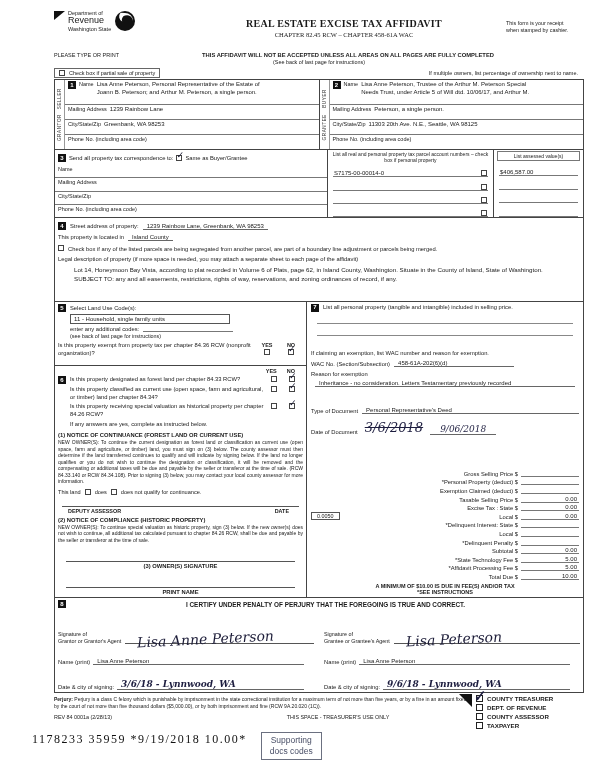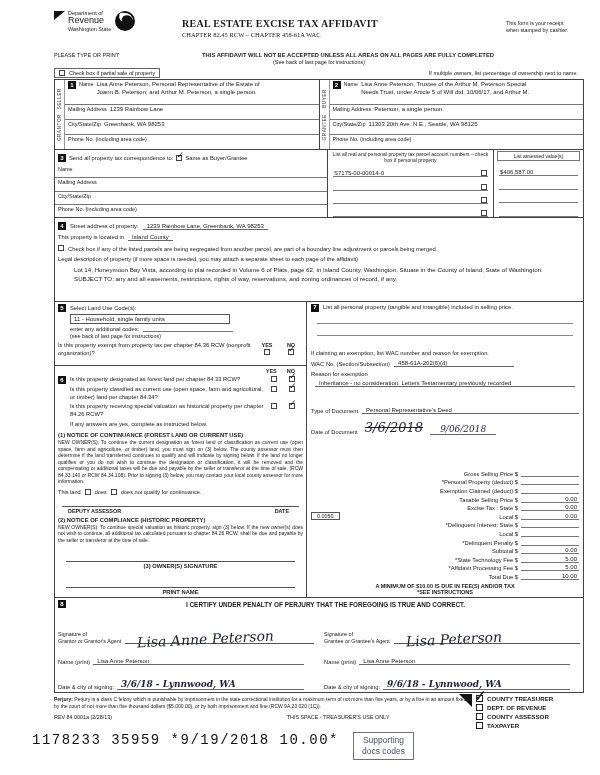--- a/index.html
+++ b/index.html
@@ -9,21 +9,21 @@
   .doc{position:absolute;left:54px;top:10px;width:530px}
 
   
   .hdr{display:flex;align-items:flex-start;height:40px}
   .logo{display:flex;gap:3px;width:128px;align-items:flex-start}
   .logo-flag{width:0;height:0;border-top:9px solid #111;border-right:11px solid transparent;margin-top:1px}
   .logo-text{font-size:6px;line-height:1.1}
   .lt1{font-size:5.5px}
   .lt2{font-weight:normal;font-size:9px}
   .lt3{font-size:5.5px}
-  .title-block{flex:1;text-align:left;font-family:"Liberation Serif",serif;padding-top:8px}
+  .title-block{flex:1;text-align:center;font-family:"Liberation Serif",serif;padding-top:8px}
   .title{font-weight:bold;font-size:10px;letter-spacing:.3px}
   .subtitle{font-size:6.5px;margin-top:2px}
   .receipt{width:78px;font-size:5.4px;line-height:1.35;padding-top:10px}
 
   .row2{display:flex;align-items:baseline;font-size:5.5px;margin-top:2px}
   .ttp{width:108px}
   .notice{flex:1;text-align:center;font-weight:bold;font-size:5.8px}
   .ttp-sp{width:50px}
   .row3{text-align:center;font-size:5.4px;margin-top:1px}
   .row4{display:flex;justify-content:space-between;align-items:center;font-size:5.5px;margin:3px 0 1px}
@@ -151,21 +151,21 @@
   .footline{display:flex;width:418px;font-size:5.4px;margin-top:4px}
   .rev{width:150px}
   .tspace{flex:1;text-align:center}
   .treas{position:absolute;right:2px;top:2px;width:106px;font-size:6.2px}
   .treas-row{display:flex;align-items:center;gap:4px;margin-bottom:2px;font-weight:bold;white-space:nowrap}
   .treas-box{width:7px;height:7px;border:1px solid #222;flex:none}
   .corner{position:absolute;left:-17px;top:-1px;width:0;height:0;
           border-top:13px solid #111;border-left:13px solid transparent}
   .treas-check{position:absolute;left:-3px;top:-7px;font-size:14px;font-weight:bold;transform:rotate(-8deg)}
   .stamp-row{display:flex;align-items:flex-start;margin-top:12px}
-  .stamp{font-family:Liberation Mono, monospace;font-size:14px;letter-spacing:1.5px;
+  .stamp{font-family:Liberation Serif, serif;font-size:12px;letter-spacing:1.5px;
          margin-left:-22px;white-space:nowrap;color:#111}
   .support{border:1.5px solid #6b7080;color:#4a5068;font-size:8.5px;text-align:center;
            padding:2px 8px;margin-left:14px;line-height:1.3}
 </style>
 </head>
 <body>
 
 <div class="doc">
 
   <div class="hdr">

